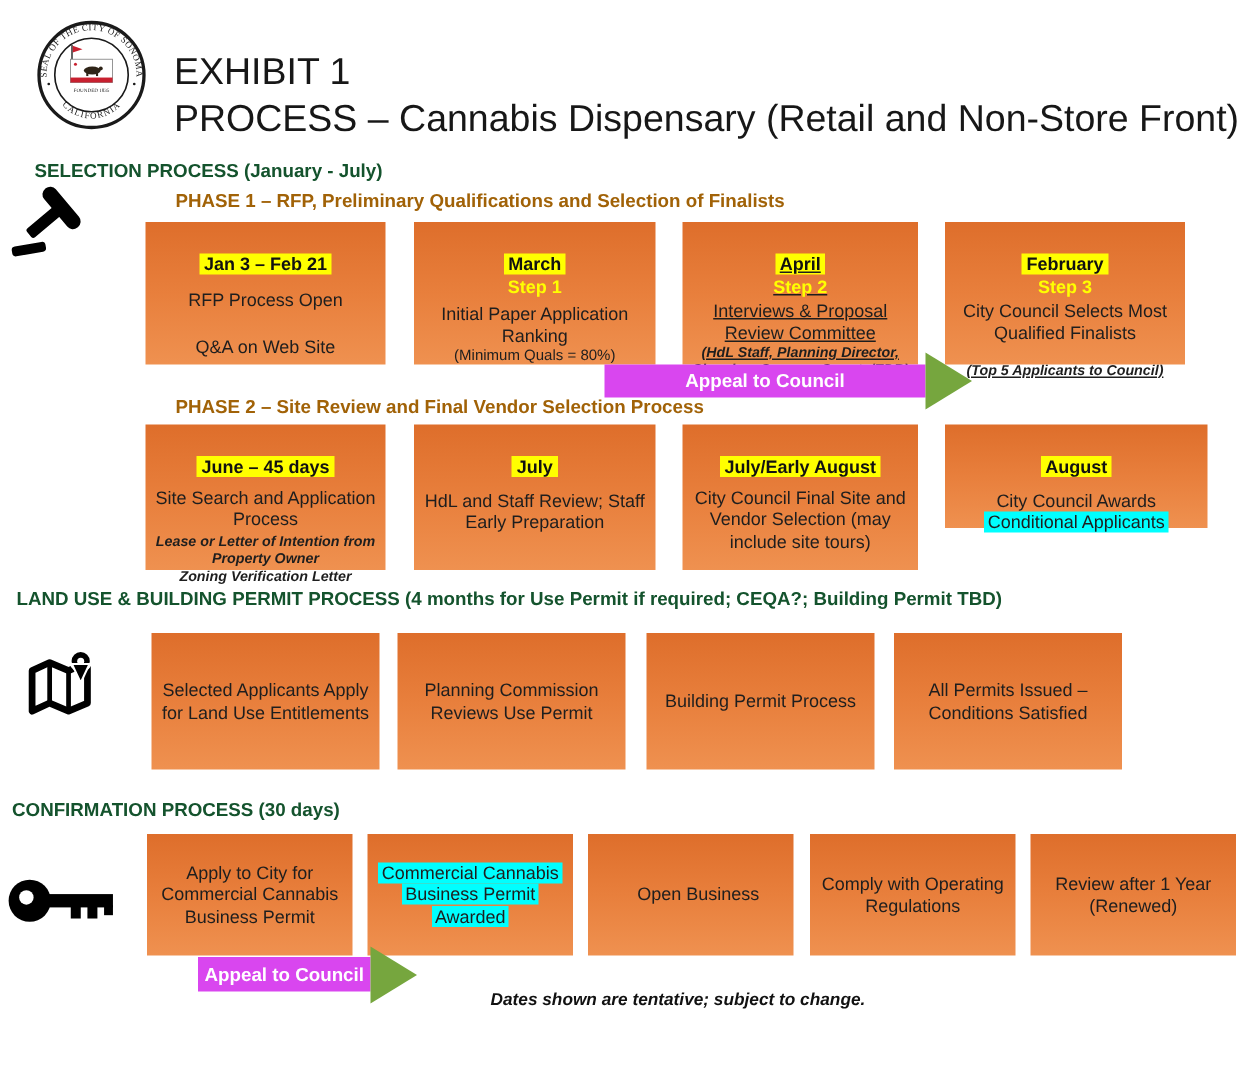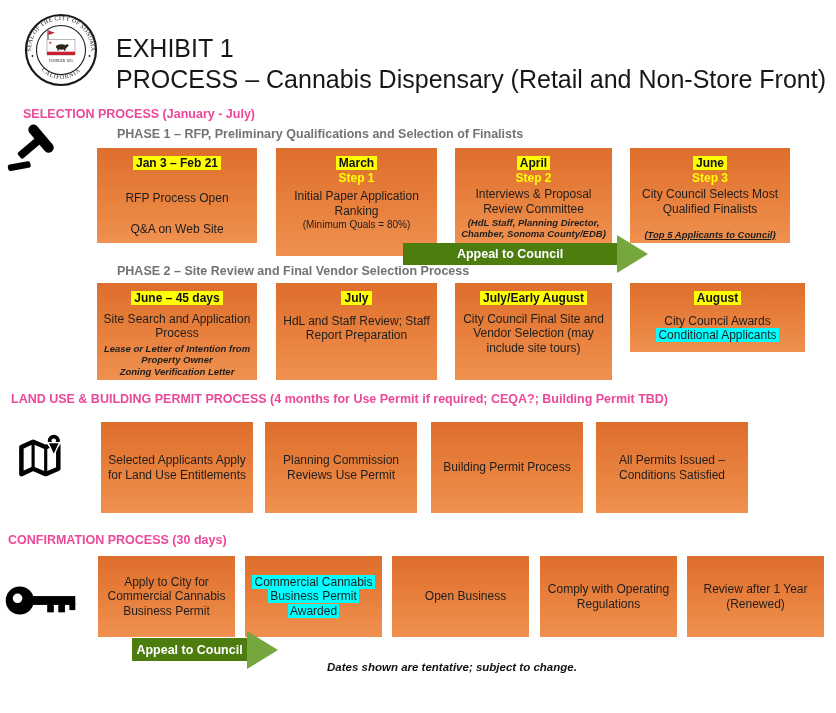--- a/index.html
+++ b/index.html
@@ -1,33 +1,33 @@
 <!DOCTYPE html>
 <html><head>
 <meta charset="utf-8">
 <style>
   html,body{margin:0;padding:0;background:#ffffff;}
   .page{position:relative;width:836px;height:713px;background:#ffffff;overflow:hidden;
         font-family:"Liberation Sans",sans-serif;color:#1e1e1e;}
   .abs{position:absolute;}
   .title-line{font-size:25px;line-height:31px;color:#171717;white-space:nowrap;}
-  .hdr-blue{color:#ec4899;font-weight:700;font-size:12.5px;white-space:nowrap;}
-  .hdr-red{color:#737373;font-weight:700;font-size:12.5px;white-space:nowrap;}
+  .hdr-blue{color:#14532d;font-weight:700;font-size:12.5px;white-space:nowrap;}
+  .hdr-red{color:#a16207;font-weight:700;font-size:12.5px;white-space:nowrap;}
   .box{position:absolute;background:linear-gradient(180deg,#DE6E2B 0%,#E87F3C 50%,#EF9150 100%);
        text-align:center;font-size:12px;line-height:1.22;color:#1e1e1e;
-       padding:8px 3px;box-sizing:border-box;}
+       padding:21px 3px;box-sizing:border-box;}
   .box.vc{display:flex;align-items:center;justify-content:center;padding:4px 6px;}
   .hl-y{background:#FFFF00;font-weight:700;padding:0 3px;color:#111;}
   .step{color:#FFFF00;font-weight:700;}
   .hl-c{background:#00FFFF;padding:0 2px;-webkit-box-decoration-break:clone;box-decoration-break:clone;}
   .note{font-size:10px;line-height:1.15;}
   .noteI{font-size:9.5px;line-height:1.2;font-style:italic;font-weight:600;}
   .mt2{margin-top:2px;}.mt4{margin-top:4px;}.mt6{margin-top:6px;}.mt8{margin-top:8px;}
-  .mt9{margin-top:20px;}.mt12{margin-top:12px;text-decoration:underline;}.mt17{margin-top:17px;}
-  .arrow-band{position:absolute;background:#4d7c0f;color:#ffffff;font-weight:700;font-size:12.5px;
+  .mt9{margin-top:9px;}.mt12{margin-top:12px;text-decoration:underline;}.mt17{margin-top:17px;}
+  .arrow-band{position:absolute;background:#d946ef;color:#ffffff;font-weight:700;font-size:12.5px;
        display:flex;align-items:center;justify-content:center;white-space:nowrap;}
   .arrow-head{position:absolute;width:0;height:0;border-top:19px solid transparent;
        border-bottom:19px solid transparent;border-left:31px solid #76A63E;}
   .footnote{font-style:italic;font-weight:600;font-size:11.5px;color:#111;white-space:nowrap;}
   .icon svg{display:block;width:100%;height:100%;}
 </style>
 </head>
 <body>
 
 <div class="page">
@@ -81,36 +81,36 @@
   </div>
 
   <div class="abs hdr-red" style="left:117px;top:127px;">PHASE 1 – RFP, Preliminary Qualifications and Selection of Finalists</div>
 
   <div class="box" style="left:97px;top:148px;width:160px;height:95px;">
     <div><span class="hl-y">Jan 3 – Feb 21</span></div>
     <div class="mt9">RFP Process Open</div>
     <div class="mt17">Q&amp;A on Web Site</div>
   </div>
 
-  <div class="box" style="left:276px;top:148px;width:161px;height:108px;">
+  <div class="box" style="left:276px;top:148px;width:161px;height:95px;">
     <div><span class="hl-y">March</span></div>
     <div class="step">Step 1</div>
     <div class="mt4">Initial Paper Application Ranking</div>
     <div class="note">(Minimum Quals = 80%)</div>
   </div>
 
-  <div class="box" style="left:455px;top:148px;width:157px;height:95px;">
+  <div class="box" style="left:455px;top:148px;width:157px;height:95px;text-decoration:underline;">
     <div><span class="hl-y">April</span></div>
     <div class="step">Step 2</div>
     <div class="mt2">Interviews &amp; Proposal Review Committee</div>
     <div class="noteI">(HdL Staff, Planning Director, Chamber, Sonoma County/EDB)</div>
   </div>
 
   <div class="box" style="left:630px;top:148px;width:160px;height:95px;">
-    <div><span class="hl-y">June</span></div>
+    <div><span class="hl-y">February</span></div>
     <div class="step">Step 3</div>
     <div class="mt2">City Council Selects Most Qualified Finalists</div>
     <div class="noteI mt12">(Top 5 Applicants to Council)</div>
   </div>
 
   <div class="arrow-band" style="left:403px;top:243px;width:214px;height:22px;">
     <span>Appeal to Council</span>
   </div>
   <div class="arrow-head" style="left:617px;top:235px;"></div>
 
@@ -118,21 +118,21 @@
 
   <div class="box" style="left:97px;top:283px;width:160px;height:97px;text-align:center;">
     <div><span class="hl-y">June – 45 days</span></div>
     <div class="mt6">Site Search and Application Process</div>
     <div class="noteI mt2">Lease or Letter of Intention from Property Owner</div>
     <div class="noteI">Zoning Verification Letter</div>
   </div>
 
   <div class="box" style="left:276px;top:283px;width:161px;height:97px;">
     <div><span class="hl-y">July</span></div>
-    <div class="mt8">HdL and Staff Review; Staff Report Preparation</div>
+    <div class="mt8">HdL and Staff Review; Staff Early Preparation</div>
   </div>
 
   <div class="box" style="left:455px;top:283px;width:157px;height:97px;">
     <div><span class="hl-y">July/Early August</span></div>
     <div class="mt6">City Council Final Site and Vendor Selection (may include site tours)</div>
   </div>
 
   <div class="box" style="left:630px;top:283px;width:175px;height:69px;">
     <div><span class="hl-y">August</span></div>
     <div class="mt8">City Council Awards</div>

